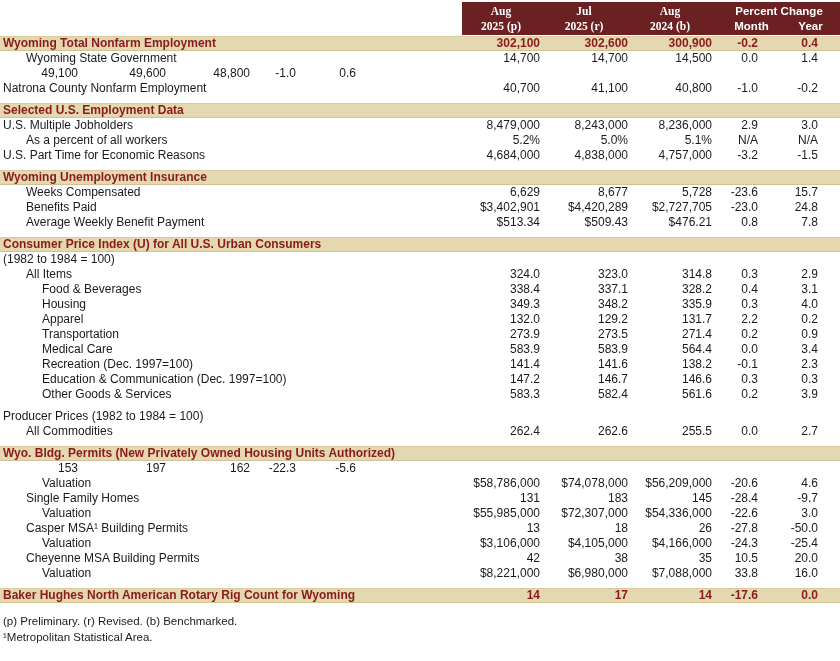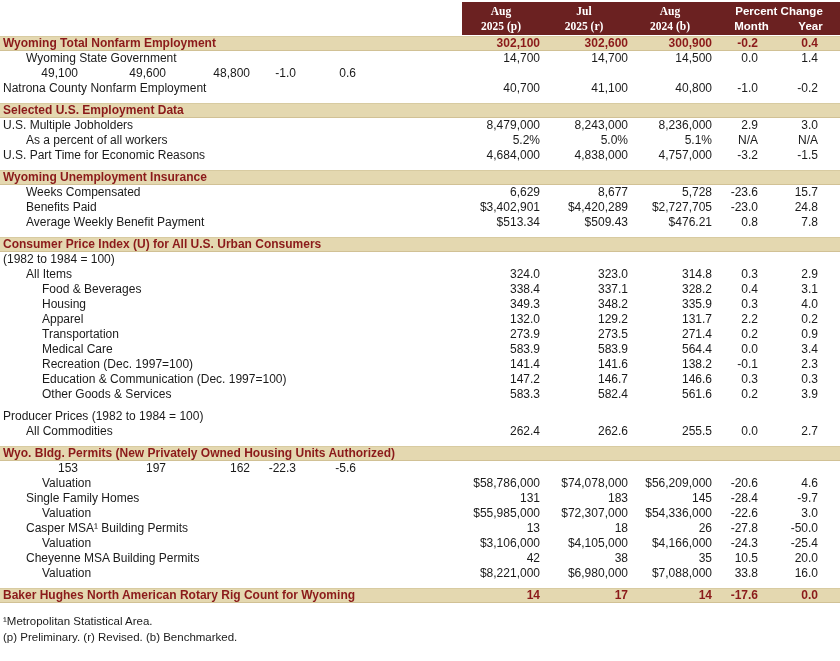--- a/index.html
+++ b/index.html
@@ -373,17 +373,17 @@
         <div class="c-label ind0">Baker Hughes North American Rotary Rig Count for Wyoming</div>
         <div class="c-val c1">14</div>
         <div class="c-val c2">17</div>
         <div class="c-val c3">14</div>
         <div class="c-val c4">-17.6</div>
         <div class="c-val c5">0.0</div>
       </div>
     </div>
 
   <div class="footnotes">
+    <div>(p) Preliminary. (r) Revised. (b) Benchmarked.</div>
     <div>¹Metropolitan Statistical Area.</div>
-    <div>(p) Preliminary. (r) Revised. (b) Benchmarked.</div>
   </div>
 
 </div>
 
 </body></html>

